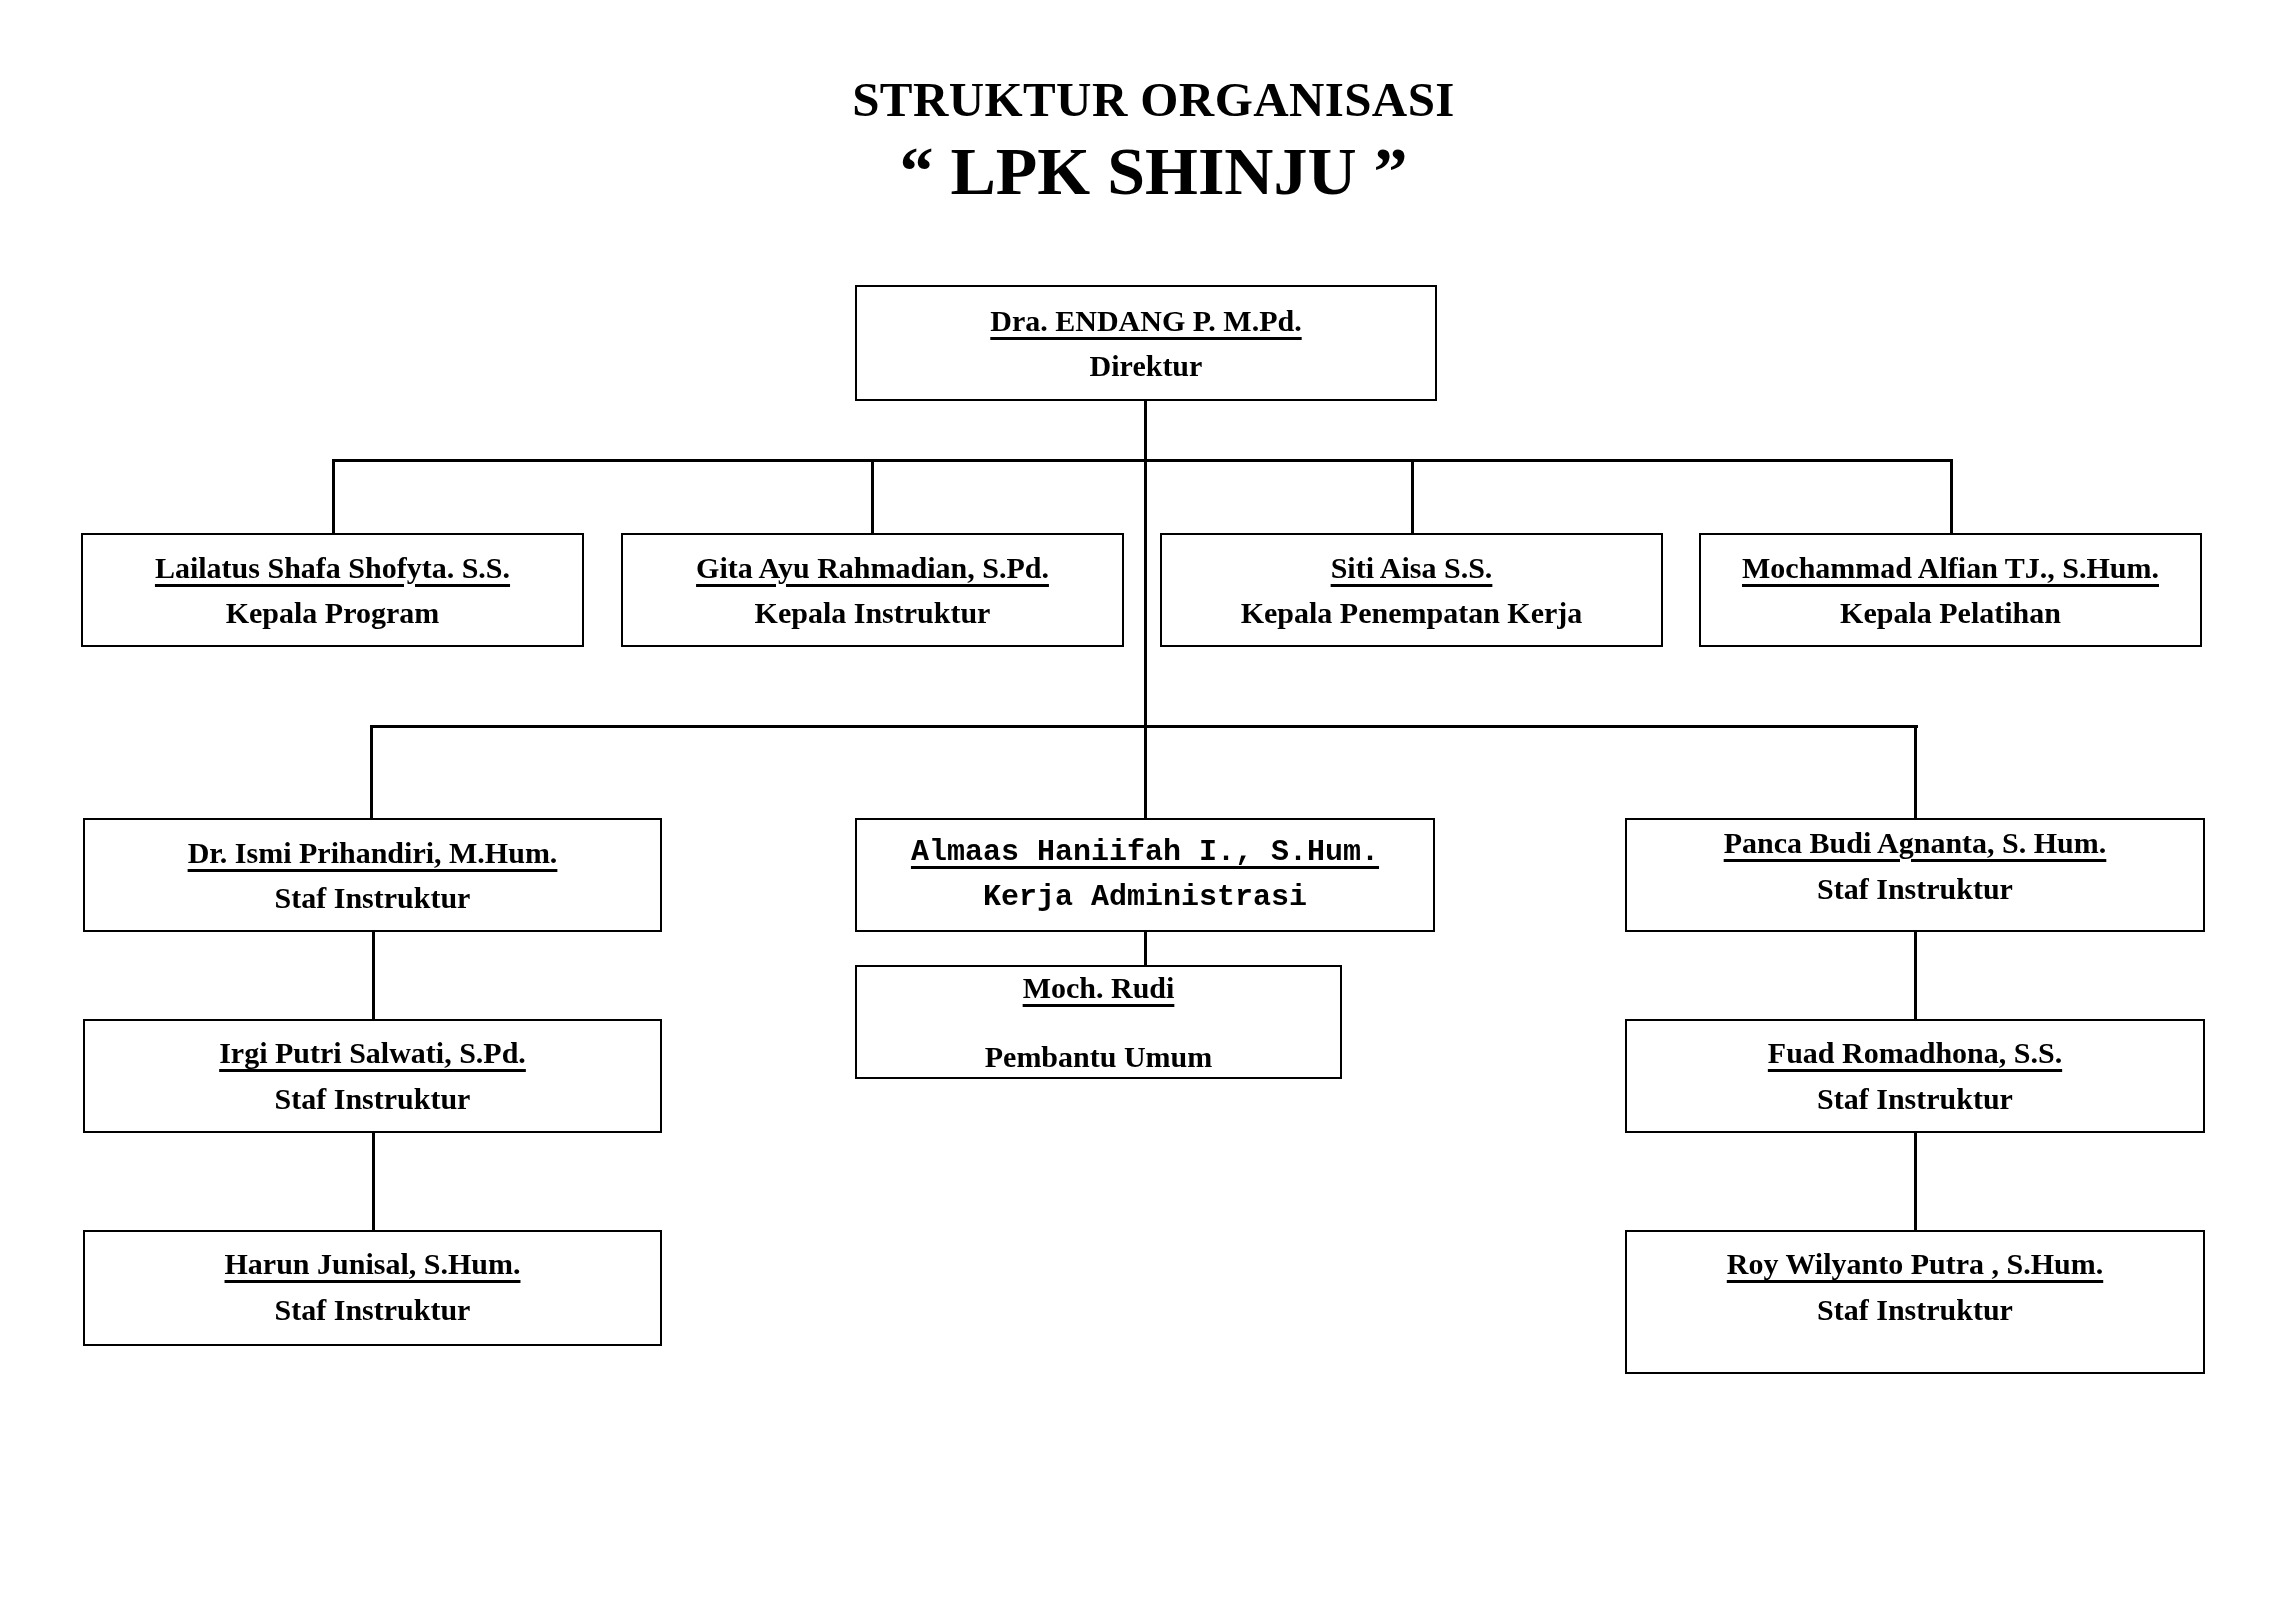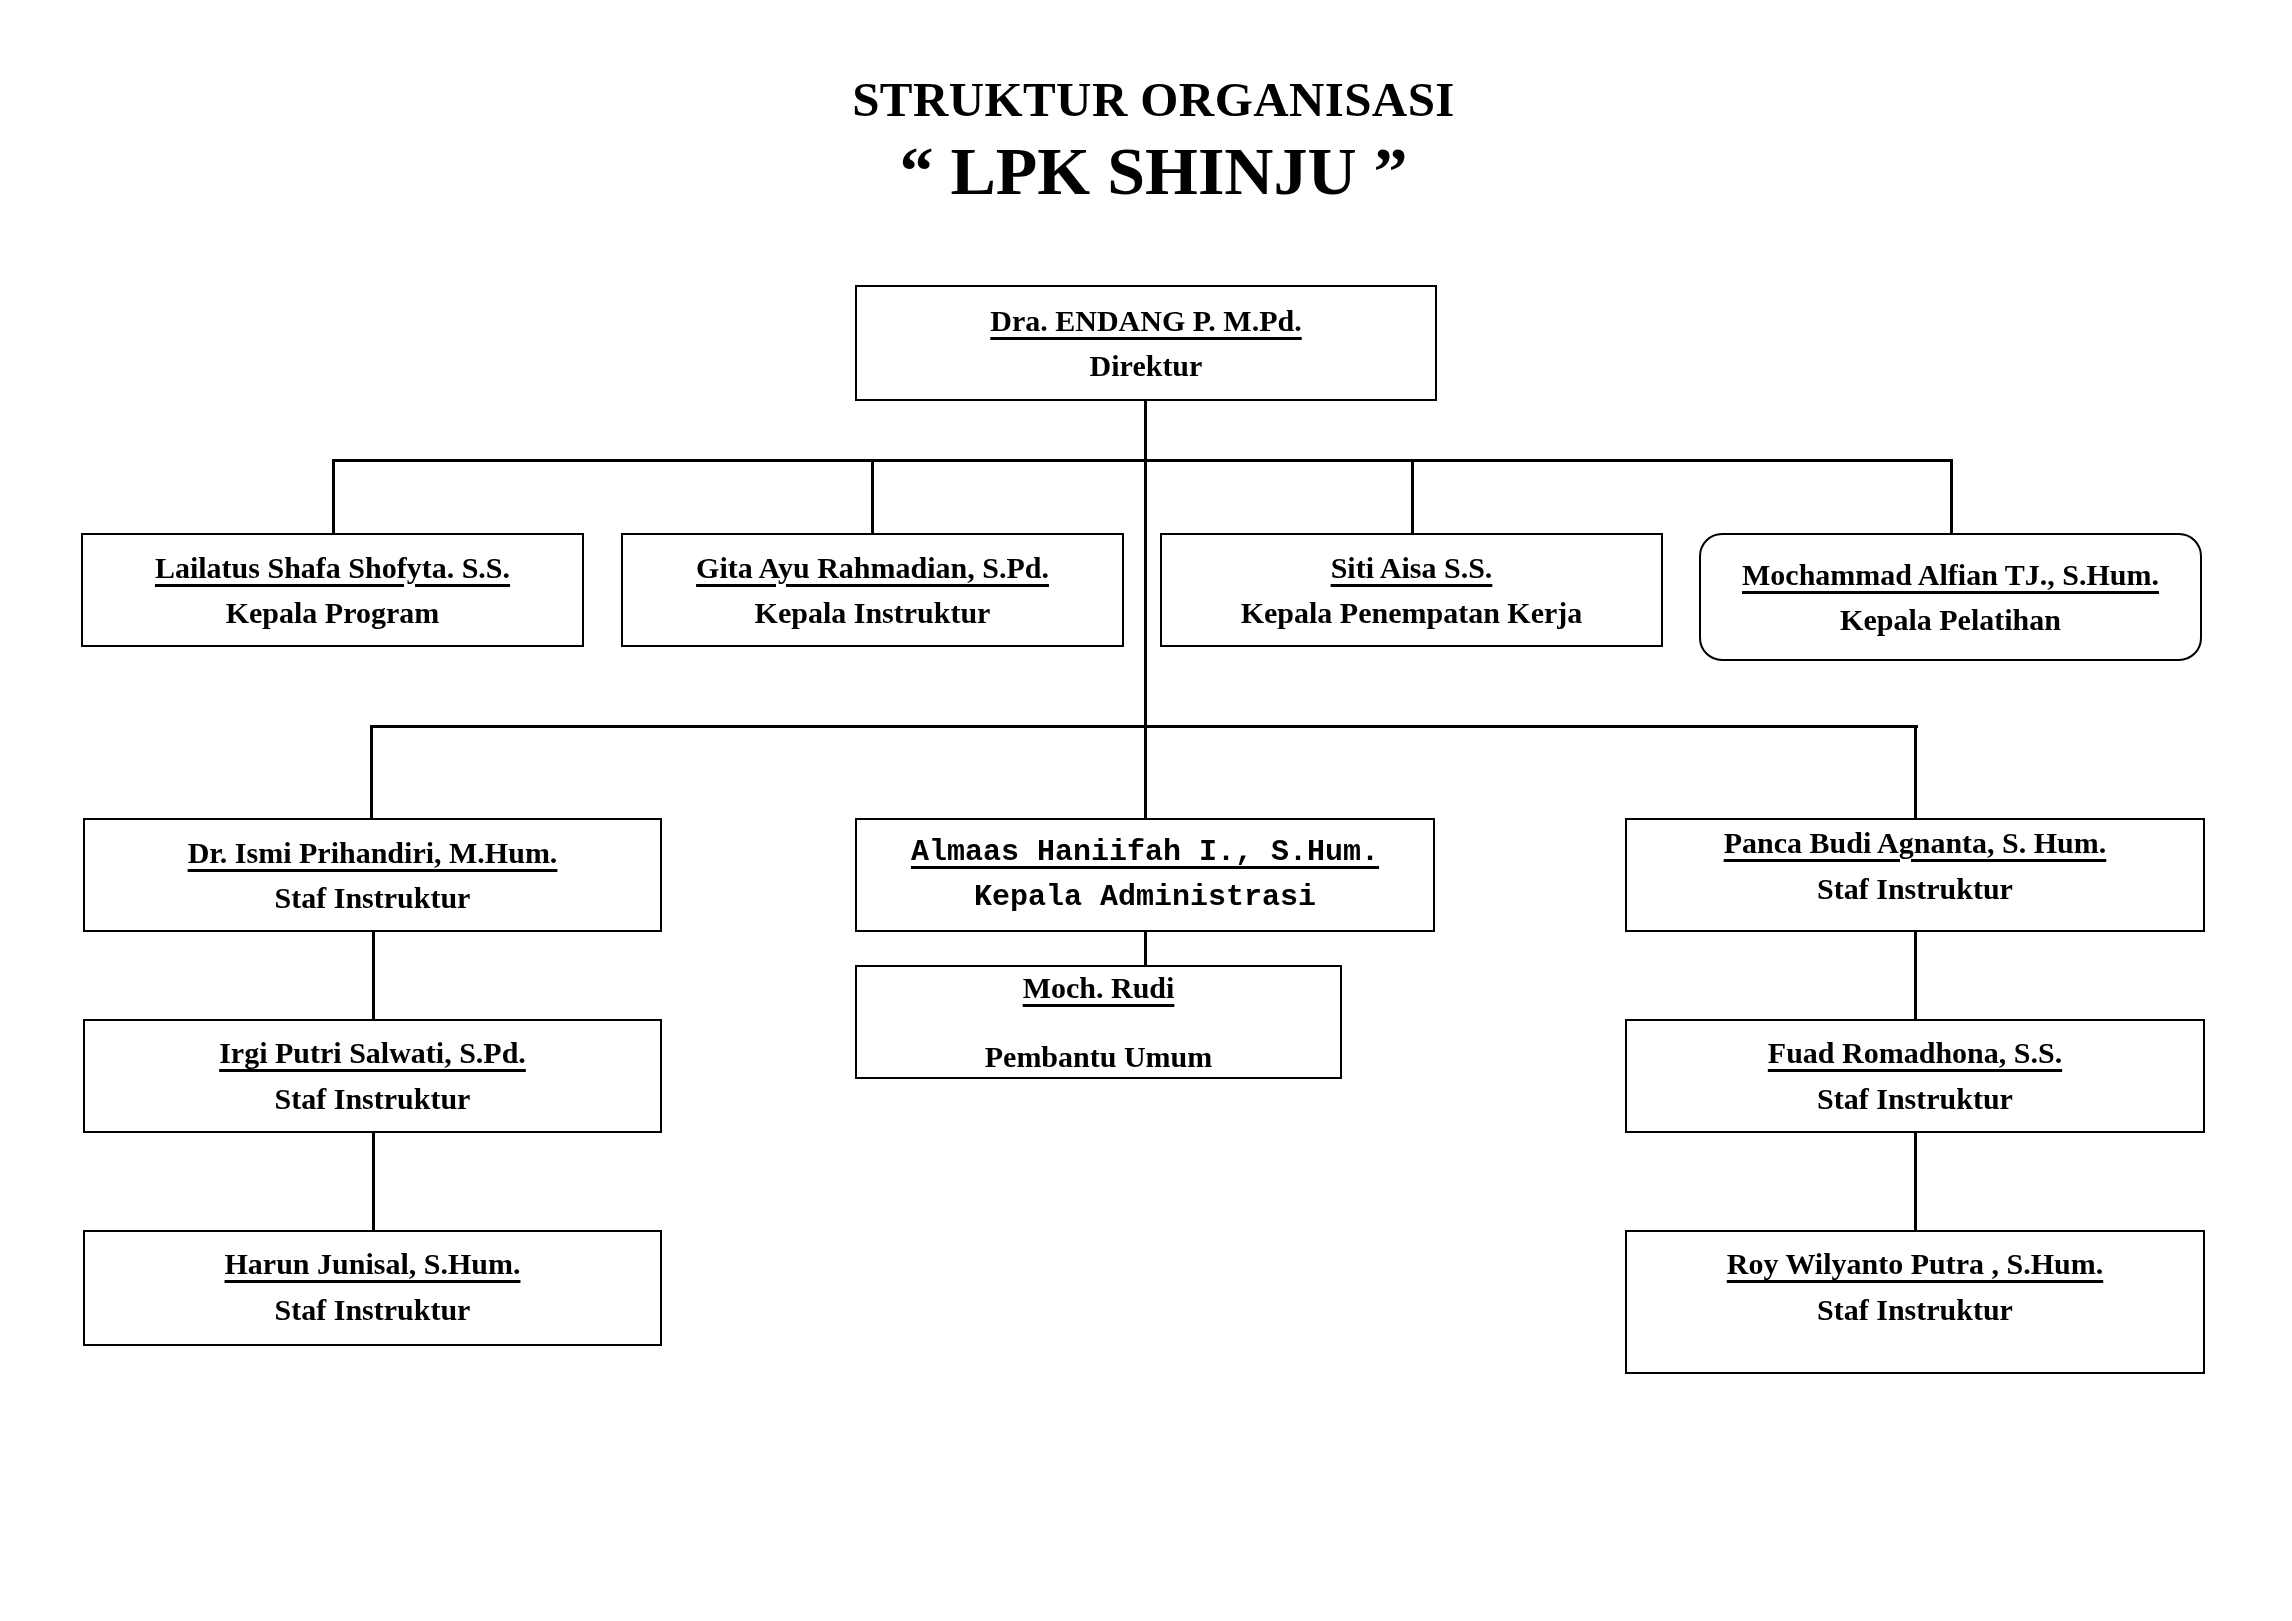--- a/index.html
+++ b/index.html
@@ -109,32 +109,32 @@
     <span class="role">Kepala Program</span>
   </div>
   <div class="node" style="left:621px; top:533px; width:503px; height:114px;">
     <span class="name">Gita Ayu Rahmadian, S.Pd.</span>
     <span class="role">Kepala Instruktur</span>
   </div>
   <div class="node" style="left:1160px; top:533px; width:503px; height:114px;">
     <span class="name">Siti Aisa S.S.</span>
     <span class="role">Kepala Penempatan Kerja</span>
   </div>
-  <div class="node" style="left:1699px; top:533px; width:503px; height:128px;border-radius:23px;">
+  <div class="node" style="left:1699px; top:533px; width:503px; height:114px;">
     <span class="name">Mochammad Alfian TJ., S.Hum.</span>
     <span class="role">Kepala Pelatihan</span>
   </div>
 
   <div class="node" style="left:83px; top:818px; width:579px; height:114px;">
     <span class="name">Dr. Ismi Prihandiri, M.Hum.</span>
     <span class="role">Staf Instruktur</span>
   </div>
   <div class="node" style="left:855px; top:818px; width:580px; height:114px;font-family:Liberation Mono, monospace;">
     <span class="name">Almaas Haniifah I., S.Hum.</span>
-    <span class="role">Kepala Administrasi</span>
+    <span class="role">Kerja Administrasi</span>
   </div>
   <div class="node align-top-tight" style="left:1625px; top:818px; width:580px; height:114px;">
     <span class="name">Panca Budi Agnanta, S. Hum.</span>
     <span class="role">Staf Instruktur</span>
   </div>
 
   <div class="node align-top" style="left:83px; top:1019px; width:579px; height:114px;">
     <span class="name">Irgi Putri Salwati, S.Pd.</span>
     <span class="role">Staf Instruktur</span>
   </div>

